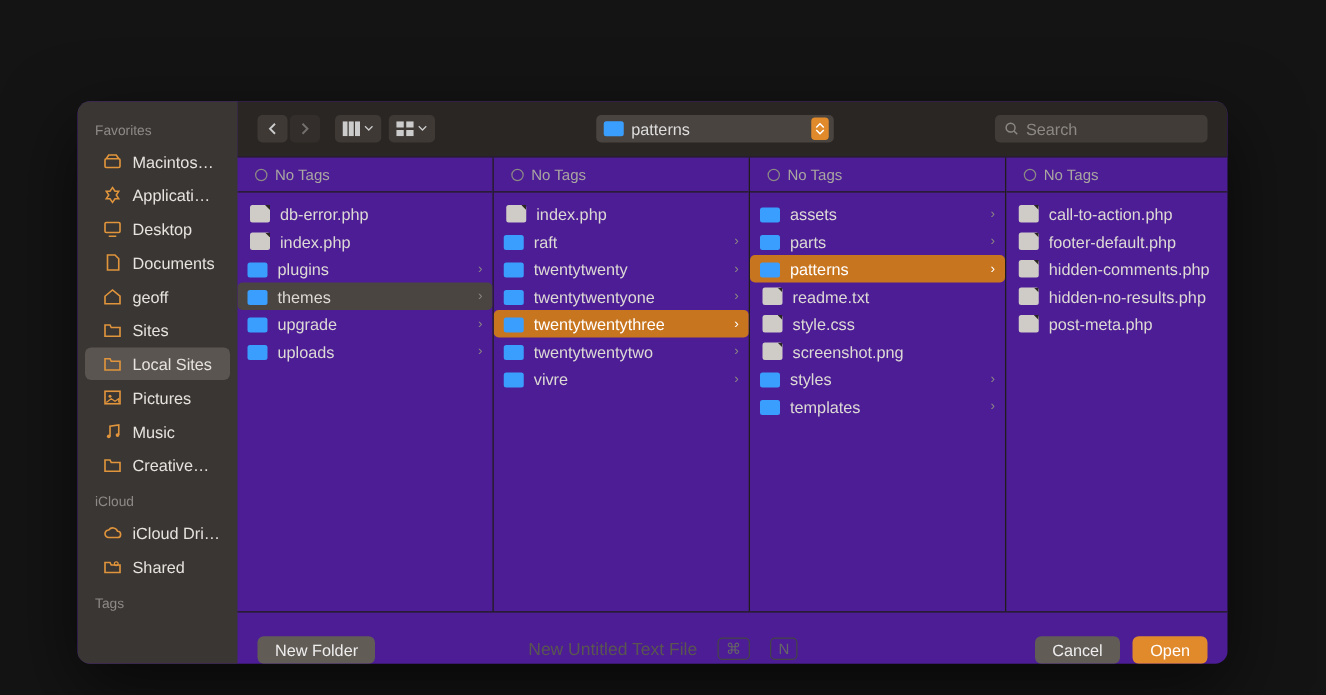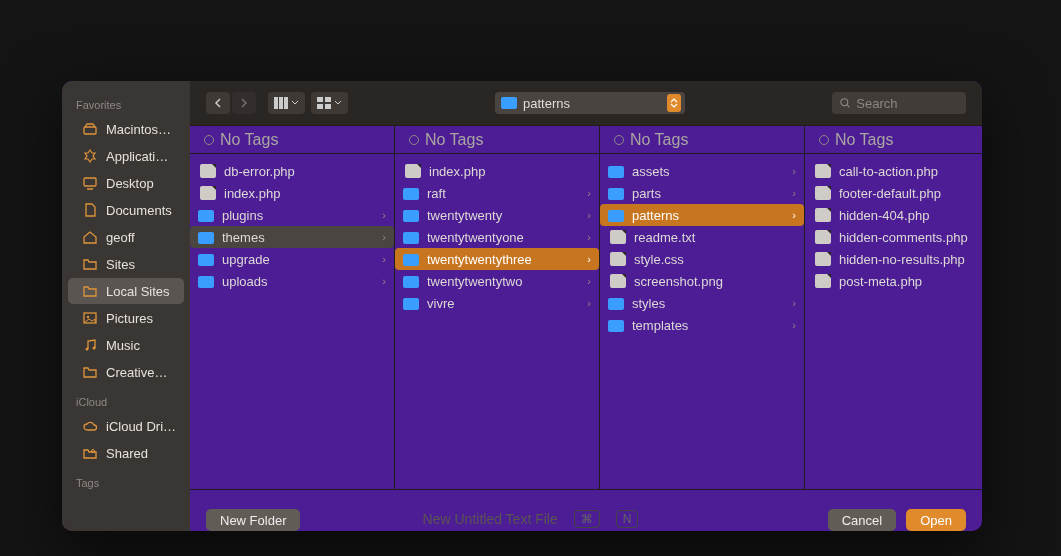--- a/index.html
+++ b/index.html
@@ -54,36 +54,36 @@
   border-radius: 4px; display: flex; align-items: center; gap: 3px;
 }
 .path-pop {
   margin: 0 auto; height: 22px; min-width: 190px;
   background: #4a4440; border-radius: 4px;
   display: flex; align-items: center; padding: 0 4px 0 6px; position: relative;
 }
 .path-pop .fld { width: 16px; height: 12px; background: #3a9eff; border-radius: 2px; margin-right: 6px; }
 .path-pop .stepper { width: 14px; height: 18px; background: #e08a2c; border-radius: 3px; margin-left: auto; display:flex; flex-direction:column; align-items:center; justify-content:center; }
 .searchbox {
-  width: 134px; height: 22px; background: #413c38; border-radius: 4px;
+  width: 170px; height: 22px; background: #413c38; border-radius: 4px;
   display: flex; align-items: center; padding: 0 8px; gap: 6px; color: #8c8884;
 }
 .searchbox input { background: none; border: none; outline: none; color: #ddd; width: 100%; font-size: 13px; }
 .searchbox input::placeholder { color: #8c8884; }
 
 
 .columns { flex: 1; display: flex; border-top: 1px solid #1f1c1a; min-height: 0; }
 .col {
   width: 205px; border-right: 1px solid #1f1c1a;
   display: flex; flex-direction: column; overflow: hidden;
 }
 .col:last-child { border-right: none; flex: 1; }
 .col-head {
   height: 28px; display: flex; align-items: center; gap: 6px;
-  padding: 0 14px; color: #aaa6a2; font-size: 16px; border-bottom: 1px solid #1f1c1a;
+  padding: 0 14px; color: #aaa6a2; font-size: 12px; border-bottom: 1px solid #1f1c1a;
 }
 .col-head .circ { width: 10px; height: 10px; border: 1px solid #8c8884; border-radius: 50%; }
 .rows { padding: 6px 0; }
 .row {
   height: 22px; display: flex; align-items: center; gap: 8px;
   padding: 0 8px; border-radius: 4px; color: #ddd9d5;
   white-space: nowrap; overflow: hidden;
 }
 .row.sel-dark { background: #4a4540; }
 .row.sel-orange { background: #c8751f; color: #fff; }
@@ -425,24 +425,20 @@
               <div class="row">
                 <span class="ico file"></span>
                 <span>call-to-action.php</span>
               </div>
               <div class="row">
                 <span class="ico file"></span>
                 <span>footer-default.php</span>
               </div>
               <div class="row">
                 <span class="ico file"></span>
-                <span>hidden-404.php</span>
-              </div>
-              <div class="row">
-                <span class="ico file"></span>
                 <span>hidden-comments.php</span>
               </div>
               <div class="row">
                 <span class="ico file"></span>
                 <span>hidden-no-results.php</span>
               </div>
               <div class="row">
                 <span class="ico file"></span>
                 <span>post-meta.php</span>
               </div>

